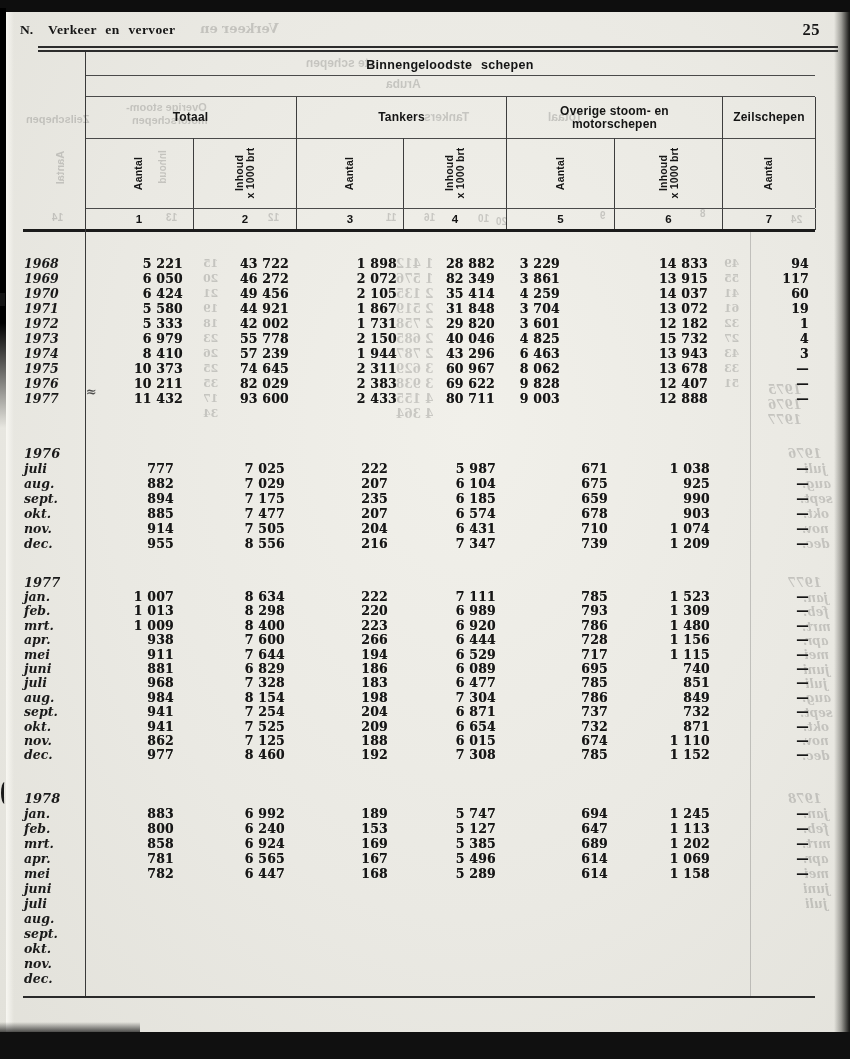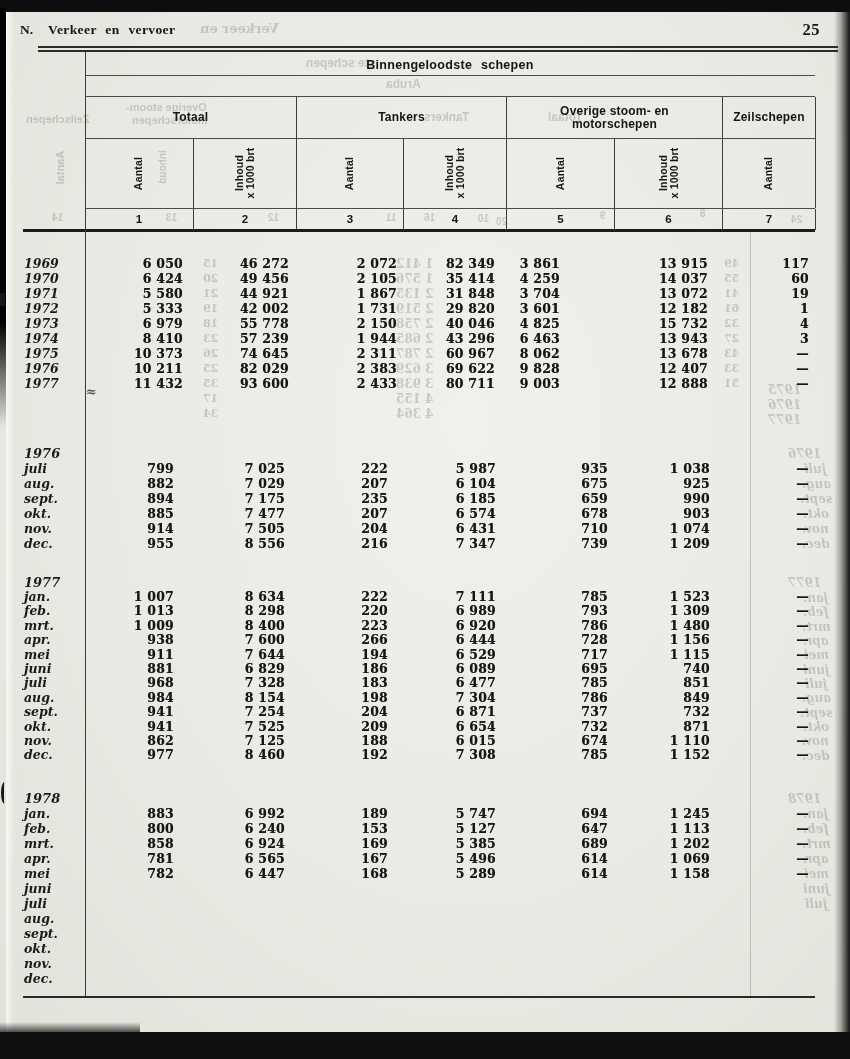--- a/index.html
+++ b/index.html
@@ -176,20 +176,30 @@
     <div class="nc bl">7</div>
   </div>
   <div class="rule" style="left:23px;top:229px;width:792px;height:3px;background:#1b1b1b;"></div>
 
   <div class="v-stub"></div>
   <div class="v-body7"></div>
 
   <div id="table-body">
       <div class="sec yr" id="sec-years">
         <div class="row">
+          <div class="stub">1968</div>
+          <div class="v c1">5 221</div>
+          <div class="v c2">43 722</div>
+          <div class="v c3">1 898</div>
+          <div class="v c4">28 882</div>
+          <div class="v c5">3 229</div>
+          <div class="v c6">14 833</div>
+          <div class="v c7">94</div>
+        </div>
+        <div class="row">
           <div class="stub">1969</div>
           <div class="v c1">6 050</div>
           <div class="v c2">46 272</div>
           <div class="v c3">2 072</div>
           <div class="v c4">82 349</div>
           <div class="v c5">3 861</div>
           <div class="v c6">13 915</div>
           <div class="v c7">117</div>
         </div>
         <div class="row">
@@ -270,25 +280,25 @@
           <div class="v c4">80 711</div>
           <div class="v c5">9 003</div>
           <div class="v c6">12 888</div>
           <div class="v c7">—</div>
         </div>
       </div>
       <div class="sec mo" id="sec-m1976">
         <div class="sec-h">1976</div>
         <div class="row">
           <div class="stub">juli</div>
-          <div class="v c1">799</div>
+          <div class="v c1">777</div>
           <div class="v c2">7 025</div>
           <div class="v c3">222</div>
           <div class="v c4">5 987</div>
-          <div class="v c5">935</div>
+          <div class="v c5">671</div>
           <div class="v c6">1 038</div>
           <div class="v c7">—</div>
         </div>
         <div class="row">
           <div class="stub">aug.</div>
           <div class="v c1">882</div>
           <div class="v c2">7 029</div>
           <div class="v c3">207</div>
           <div class="v c4">6 104</div>
           <div class="v c5">675</div>

